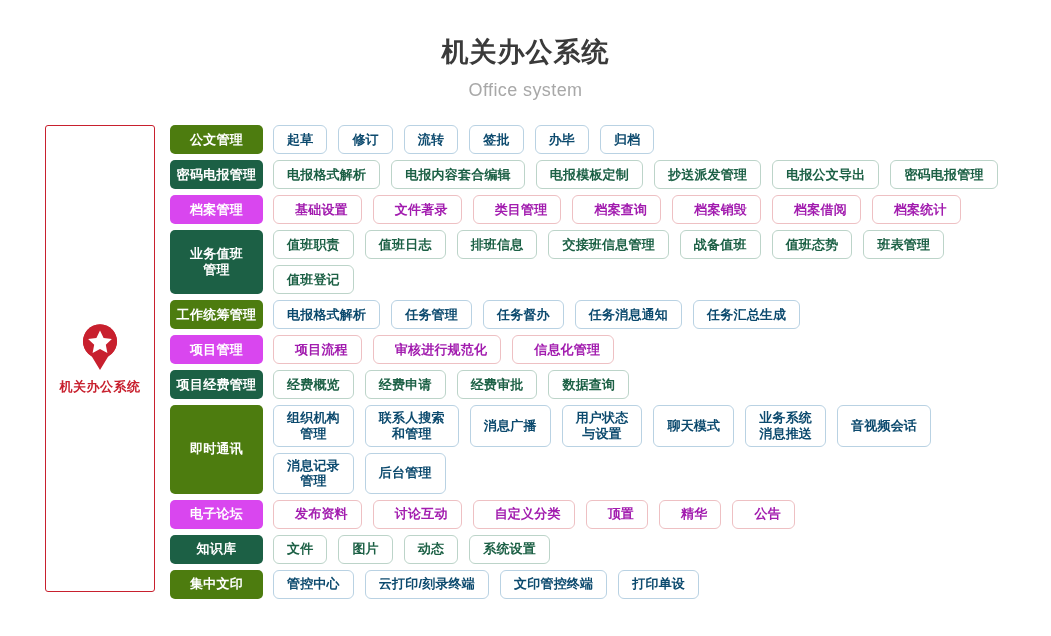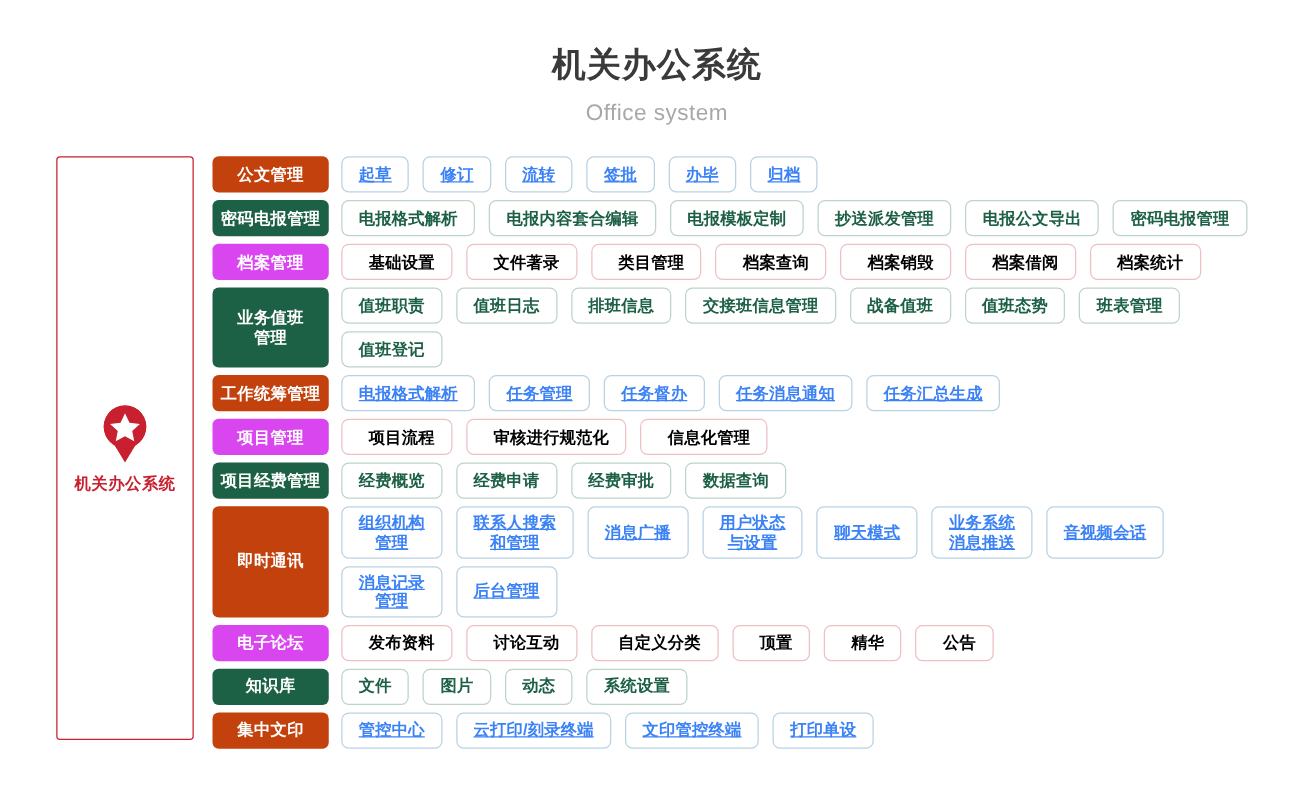--- a/index.html
+++ b/index.html
@@ -128,30 +128,30 @@
     justify-content: center;
     text-align: center;
     line-height: 1.2;
     padding: 4px 13px;
     box-sizing: border-box;
     white-space: pre-line;
     letter-spacing: .2px;
   }
 
   
-  .theme-blue .cat-label { background: #c2410c; }
-  .theme-blue .item { border-color: #b9d2e3; color: #3b82f6; text-decoration: underline; }
+  .theme-blue .cat-label { background: #4d7c0f; }
+  .theme-blue .item { border-color: #b9d2e3; color: #0c4a6e; }
 
   
   .theme-green .cat-label { background: #1c6045; }
   .theme-green .item { border-color: #bcd4c9; color: #1c6045; }
 
   
   .theme-red .cat-label { background: #d946ef; }
-  .theme-red .item { border-color: #eec0c3; color: #000000; padding-left: 21px; }
+  .theme-red .item { border-color: #eec0c3; color: #a21caf; padding-left: 21px; }
 
   
   .cat-label.tall { align-self: stretch; }
 </style>
 </head>
 <body>
 
 <div class="header">
   <div class="header-title">机关办公系统</div>
   <div class="header-sub">Office system</div>

